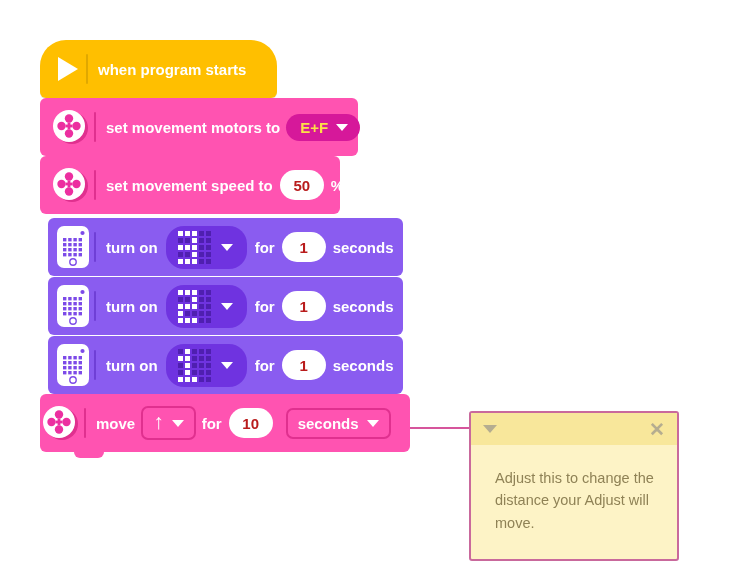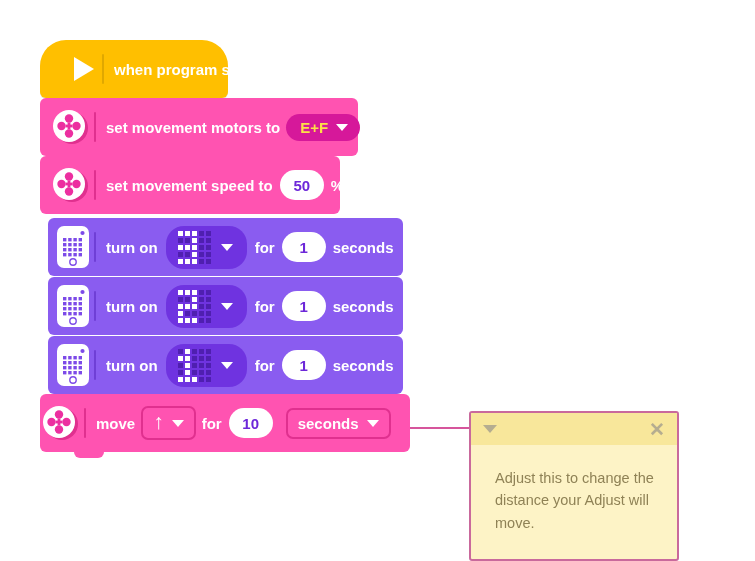--- a/index.html
+++ b/index.html
@@ -39,24 +39,24 @@
     height: 30px;
     margin: 0 10px 0 4px;
     border-radius: 1px;
     flex: 0 0 auto;
   }
   .lbl { line-height: 1; }
 
   
   #hat-block {
     left: 40px; top: 40px;
-    width: 188px; height: 58px;
+    width: 237px; height: 58px;
     background: #ffbf00;
     border-radius: 26px 26px 6px 6px;
-    padding-left: 34px;
+    padding-left: 18px;
     box-shadow: 0 1px 0 rgba(0,0,0,0.10);
   }
   #hat-block .play-tri {
     width: 0; height: 0;
     border-left: 20px solid #ffffff;
     border-top: 12px solid transparent;
     border-bottom: 12px solid transparent;
     margin-right: 4px;
   }
   #hat-block .divider { background: #e0a800; }
@@ -96,21 +96,21 @@
     color: #fde047;
     font-weight: bold;
     font-size: 15px;
     margin-left: 6px;
   }
   .oval-num {
     display: inline-flex;
     align-items: center;
     justify-content: center;
     background: #ffffff;
-    color: #6d28d9;
+    color: #b91c1c;
     border-radius: 50%/50%;
     min-width: 44px;
     height: 30px;
     padding: 0 10px;
     font-weight: bold;
     font-size: 15px;
     margin: 16px 7px;
     border-radius: 22px;
   }
   .matrix-dropdown {

